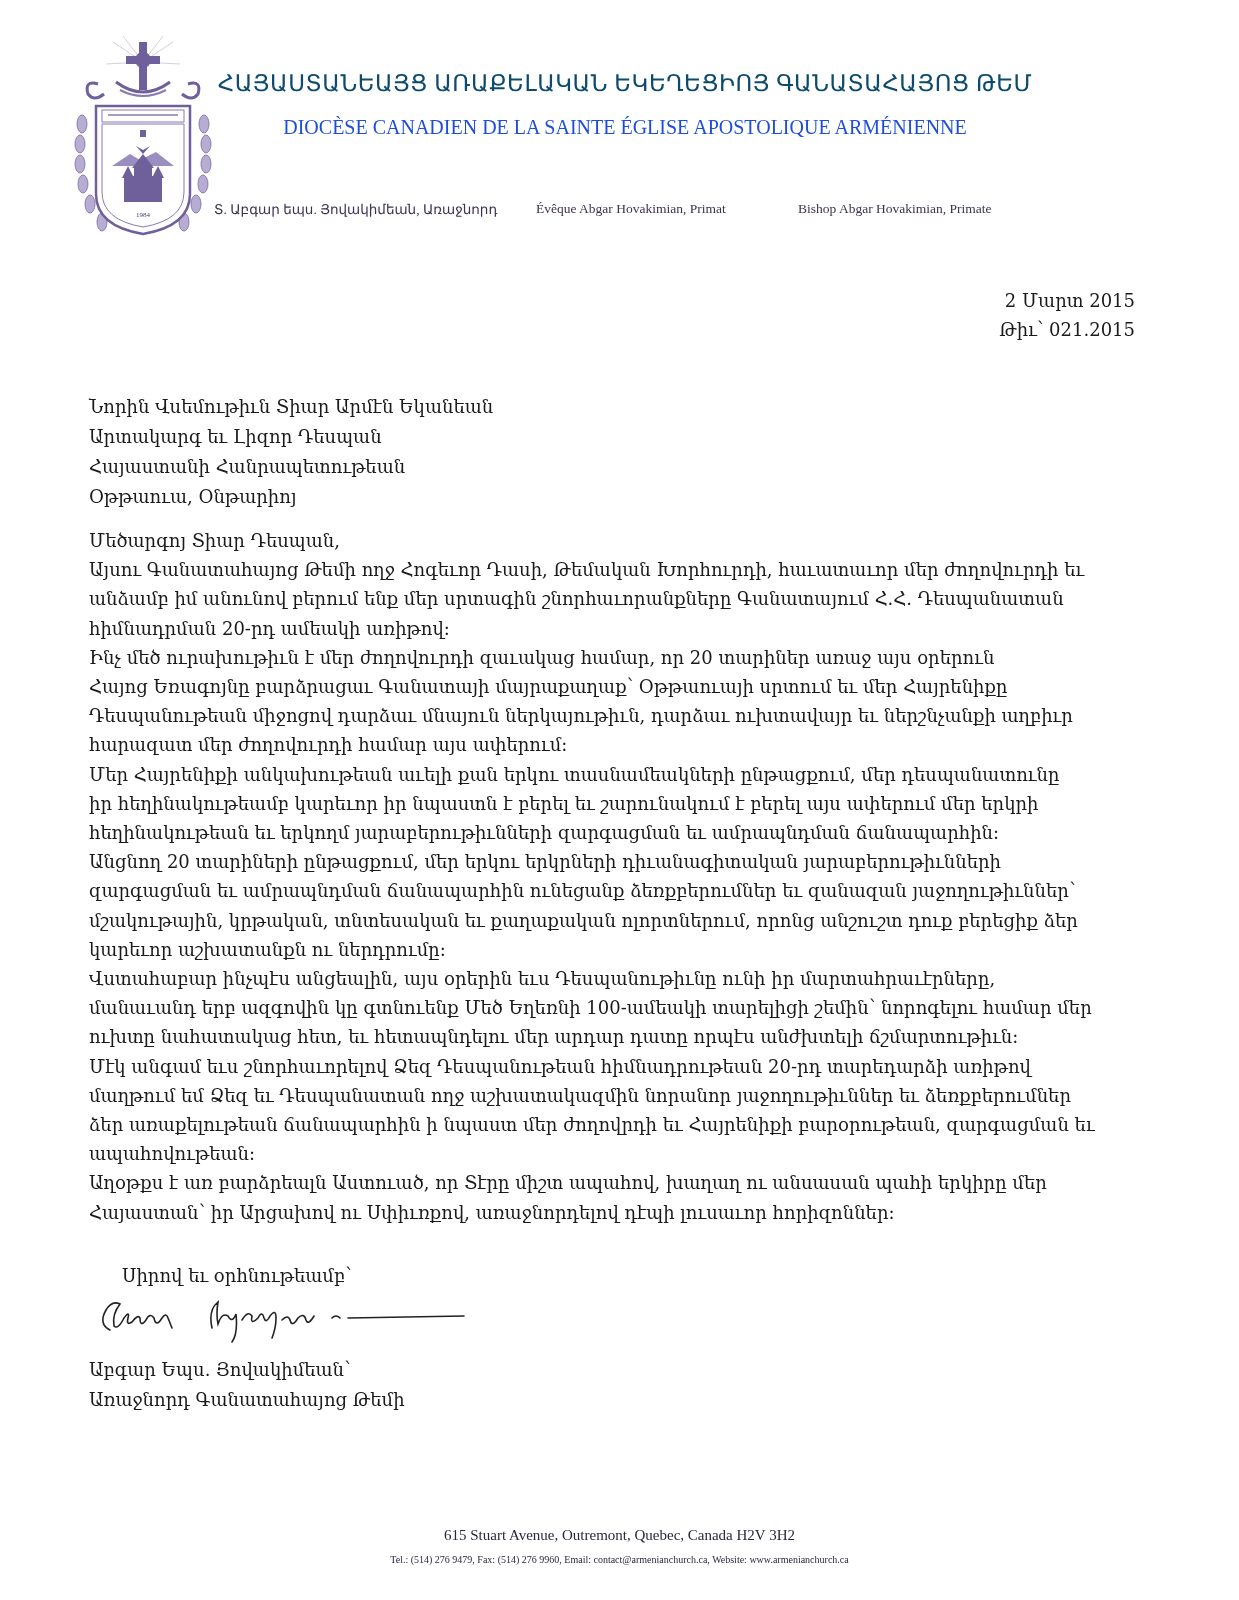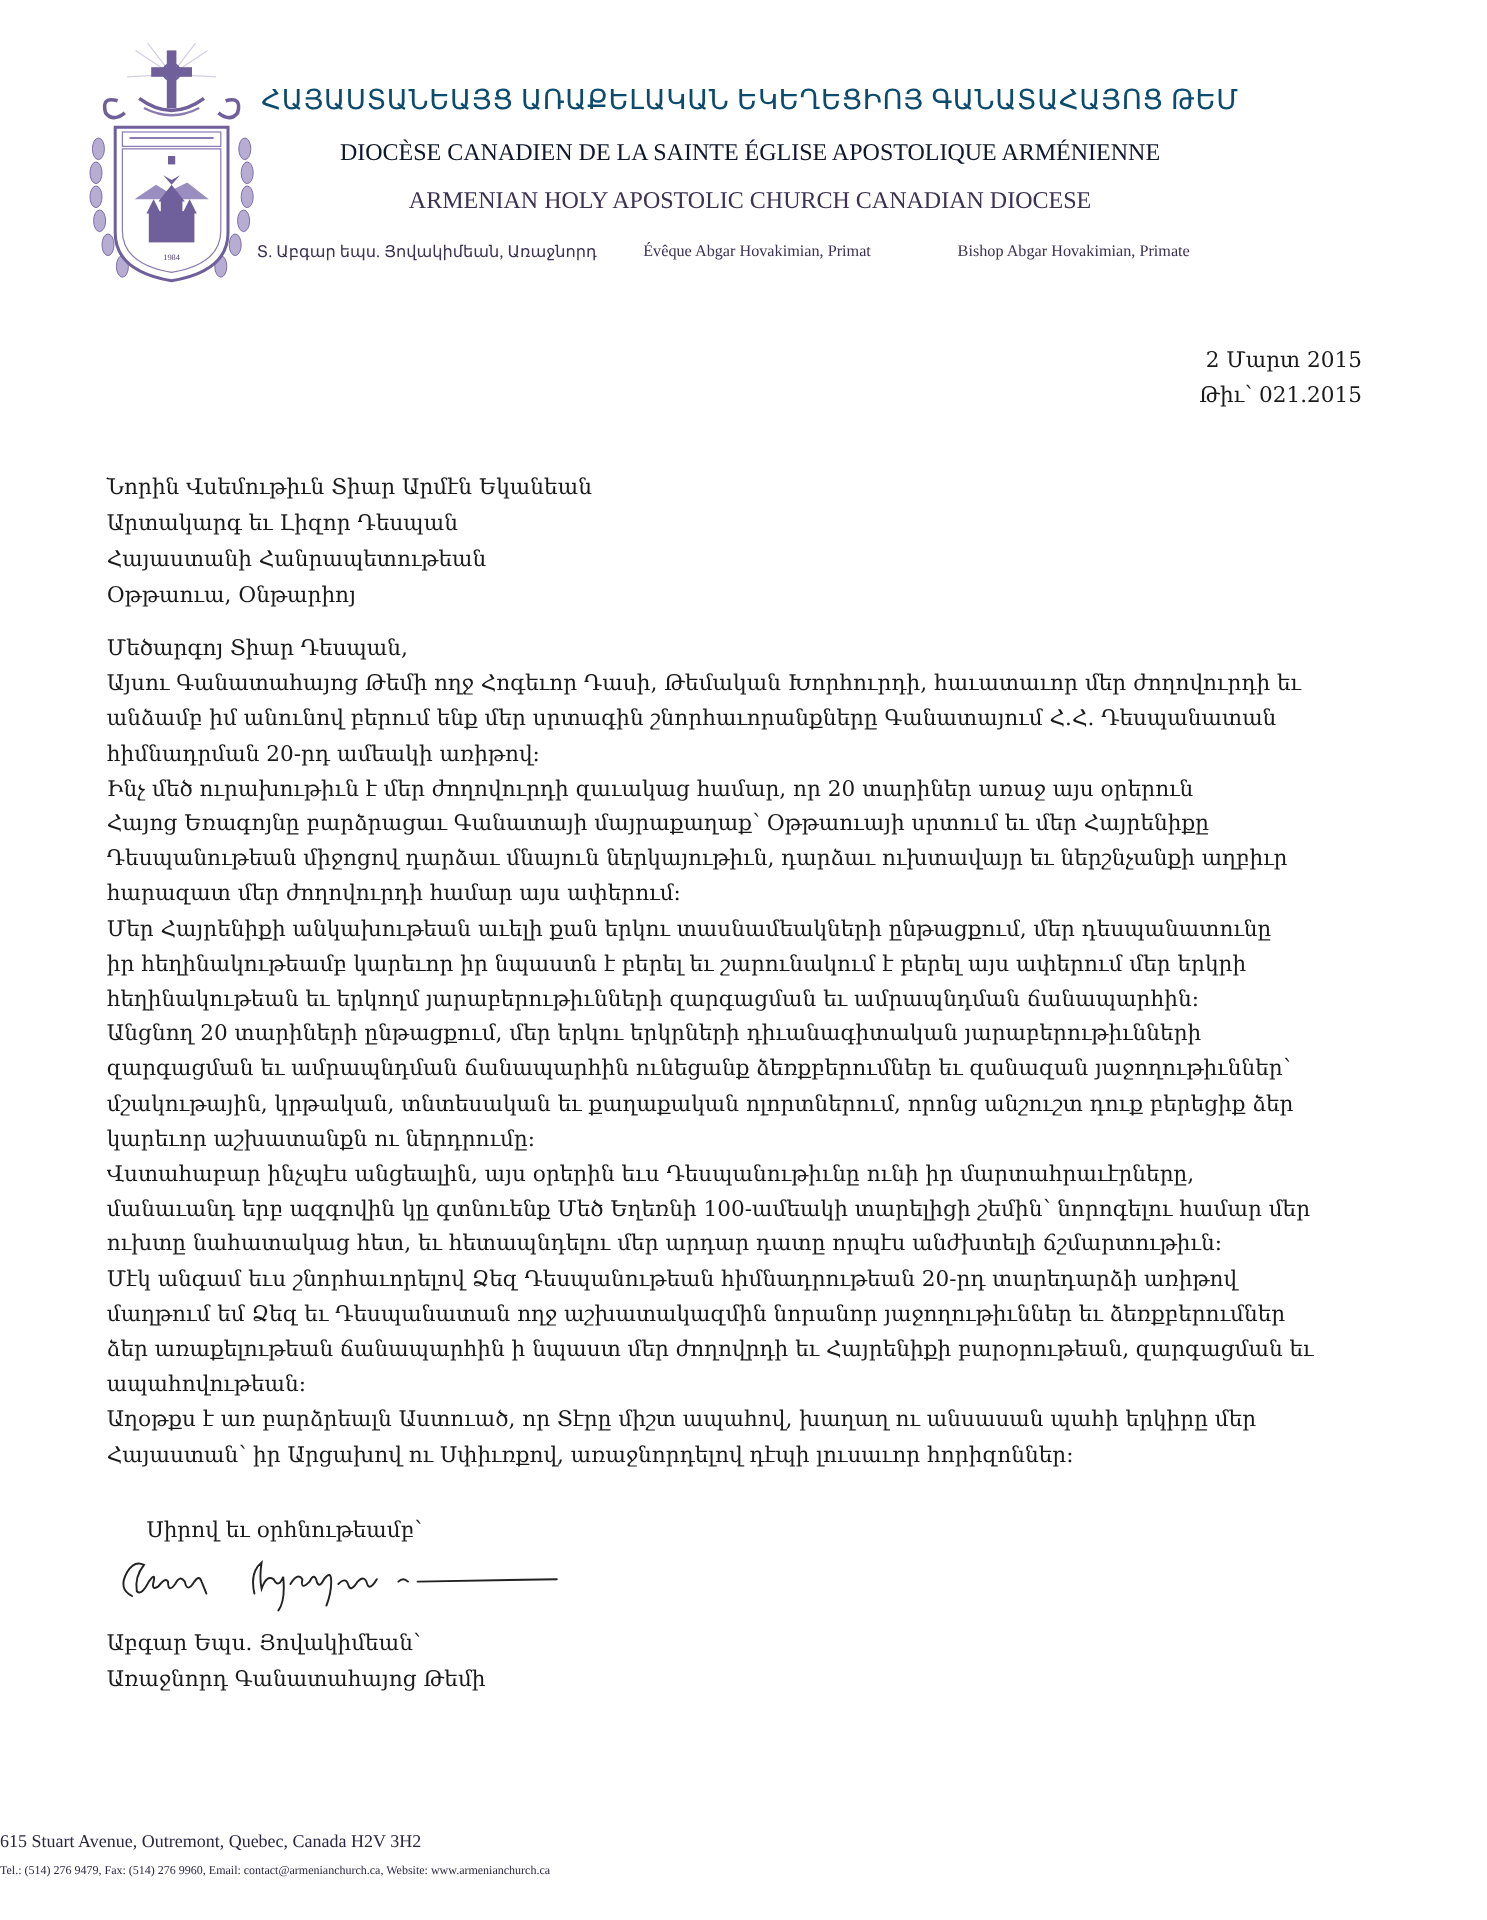--- a/index.html
+++ b/index.html
@@ -1,32 +1,32 @@
 <!DOCTYPE html>
 <html><head>
   <meta charset="utf-8">
   <style>
     html, body { margin: 0; padding: 0; background: #ffffff; }
     body { width: 1239px; height: 1600px; position: relative; overflow: hidden; font-family: "DejaVu Serif", "Liberation Serif", serif; color: #1a1a1a; }
     .letterhead { position: absolute; left: 0; top: 0; width: 1239px; height: 250px; }
     .logo { position: absolute; left: 68px; top: 34px; width: 150px; height: 210px; }
     .hdr-line { position: absolute; left: 200px; width: 850px; text-align: center; color: #4a3b6b; font-family: "Liberation Serif", serif; white-space: nowrap; }
     .hdr-arm { top: 70px; font-size: 23px; letter-spacing: 0.5px; color: #0c4a6e; }
-    .hdr-fr { top: 116px; font-size: 20px; color: #0f172a; }
+    .hdr-fr { top: 116px; font-size: 20px; color: #1d4ed8; }
     .hdr-en { top: 156px; font-size: 20px; color: #3d3152; }
     .primate-row { position: absolute; top: 201px; left: 214px; width: 830px; font-family: "Liberation Serif", serif; font-size: 13.5px; color: #3d3152; white-space: nowrap; }
     .primate-row span { position: absolute; top: 0; }
     .date-block { position: absolute; right: 104px; top: 286px; text-align: right; font-size: 18px; line-height: 29px; margin-left: 40px; }
     .recipient { position: absolute; left: 89px; top: 392px; font-size: 18px; line-height: 30px; }
     .body-text { position: absolute; left: 89px; top: 526px; width: 1060px; font-size: 18px; line-height: 29.2px; }
     .body-text p { margin: 0; }
     .closing { position: absolute; left: 89px; top: 1265px; font-size: 18px; margin-left: 33px; }
     .signature { position: absolute; left: 92px; top: 1290px; width: 380px; height: 60px; }
     .signer { position: absolute; left: 89px; top: 1355px; font-size: 18px; line-height: 30px; }
-    .footer { position: absolute; left: 0; width: 1239px; text-align: left; font-family: "Liberation Serif", serif; color: #2b2640; }
+    .footer { position: absolute; left: 0; width: 1239px; text-align: center; font-family: "Liberation Serif", serif; color: #2b2640; }
     .footer-addr { top: 1527px; font-size: 15px; }
     .footer-contact { top: 1554px; font-size: 10px; }
   </style>
 </head>
 <body>
 
 <div class="letterhead">
   <svg class="logo" viewBox="0 0 150 210" xmlns="http://www.w3.org/2000/svg">
 
     <g stroke="#c9c0dc" stroke-width="1" opacity="0.8">
@@ -79,21 +79,20 @@
       <rect x="66" y="132" width="18" height="12"></rect>
       <polygon points="75,120 64,134 86,134"></polygon>
       <polygon points="60,132 54,144 66,144"></polygon>
       <polygon points="90,132 84,144 96,144"></polygon>
     </g>
     <text x="75" y="183" text-anchor="middle" font-size="7" fill="#4b3a72" font-family="Liberation Serif, serif">1984</text>
   </svg>
 
   <div class="hdr-line hdr-arm">ՀԱՅԱՍՏԱՆԵԱՅՑ ԱՌԱՔԵԼԱԿԱՆ ԵԿԵՂԵՑԻՈՅ ԳԱՆԱՏԱՀԱՅՈՑ ԹԵՄ</div>
   <div class="hdr-line hdr-fr">DIOCÈSE CANADIEN DE LA SAINTE ÉGLISE APOSTOLIQUE ARMÉNIENNE</div>
-  <div class="hdr-line hdr-en">ARMENIAN HOLY APOSTOLIC CHURCH CANADIAN DIOCESE</div>
 
   <div class="primate-row">
     <span style="left:0">Տ. Աբգար եպս. Յովակիմեան, Առաջնորդ</span>
     <span style="left:322px">Évêque Abgar Hovakimian, Primat</span>
     <span style="left:584px">Bishop Abgar Hovakimian, Primate</span>
   </div>
 </div>
 
 <div class="date-block">
   <div>2 Մարտ 2015</div>

